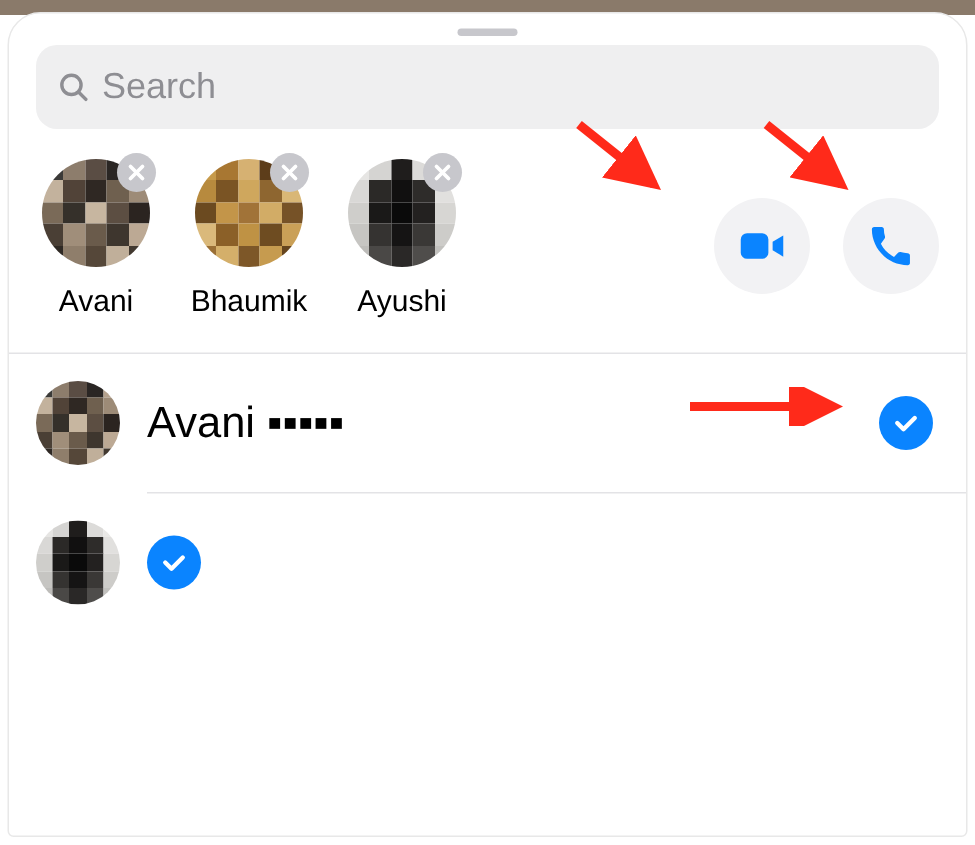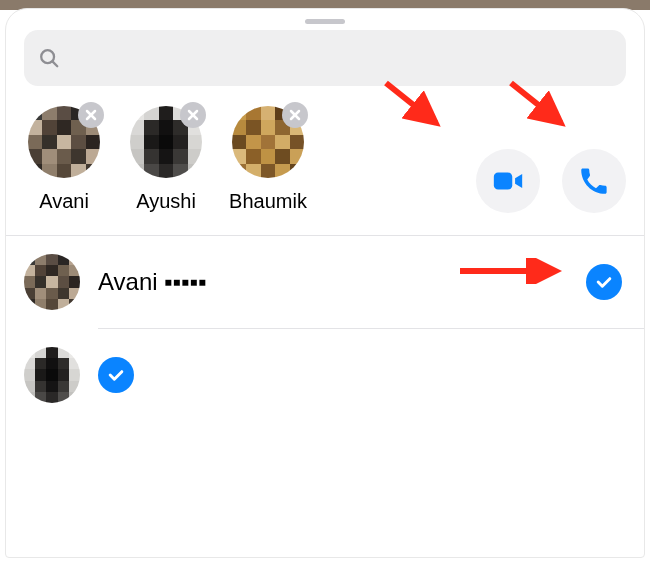--- a/index.html
+++ b/index.html
@@ -51,21 +51,21 @@
       background: transparent;
       font-size: 24px;
       color: #3c3c43;
       flex: 1;
     }
     .search input::placeholder { color: #8e8e93; }
     .search svg { flex: 0 0 auto; }
 
     .selected-row {
       display: flex;
-      align-items: flex-end;
+      align-items: center;
       padding: 6px 18px 22px 18px;
       position: relative;
     }
     .chips {
       display: flex;
       gap: 22px;
       flex: 1;
     }
     .chip {
       display: flex;
@@ -137,21 +137,21 @@
     }
     .contact-row {
       display: flex;
       align-items: center;
       padding: 18px 22px 18px 18px;
       gap: 18px;
       position: relative;
     }
     .contact-row .avatar { width: 56px; height: 56px; }
     .contact-name {
-      font-size: 24px;
+      font-size: 29px;
       color: #000;
       flex: 1;
     }
     .check-circle {
       width: 36px;
       height: 36px;
       border-radius: 50%;
       background: #0a84ff;
       display: flex;
       align-items: center;
@@ -172,20 +172,21 @@
 <body>
 
 <div class="sheet">
   <div class="grabber"></div>
 
   <div class="search">
     <svg width="22" height="22" viewBox="0 0 24 24" fill="none" stroke="#8e8e93" stroke-width="2.5" stroke-linecap="round">
       <circle cx="10.5" cy="10.5" r="7"></circle>
       <line x1="21" y1="21" x2="16" y2="16"></line>
     </svg>
+    <input type="text" placeholder="Search" style="">
   </div>
 
   <div class="selected-row">
     <div class="chips">
 
       <div class="chip">
         <div class="avatar">
           <div class="avatar-inner">
             <div class="pixelgrid">
               <div style="background:#3b3a38"></div>
@@ -222,20 +223,61 @@
               </svg>
           </div>
         </div>
         <div class="chip-name">Avani</div>
       </div>
 
       <div class="chip">
         <div class="avatar">
           <div class="avatar-inner">
             <div class="pixelgrid">
+              <div style="background:#c79a4a"></div>
+                <div style="background:#a87732"></div>
+                <div style="background:#d6b172"></div>
+                <div style="background:#5d3d1a"></div>
+                <div style="background:#e2c28a"></div>
+              <div style="background:#b78a3e"></div>
+                <div style="background:#7a5424"></div>
+                <div style="background:#cfa75d"></div>
+                <div style="background:#8e6630"></div>
+                <div style="background:#d9b776"></div>
+              <div style="background:#6b4a20"></div>
+                <div style="background:#c39549"></div>
+                <div style="background:#a17338"></div>
+                <div style="background:#d2ac66"></div>
+                <div style="background:#765227"></div>
+              <div style="background:#dab97b"></div>
+                <div style="background:#8b6028"></div>
+                <div style="background:#bf9244"></div>
+                <div style="background:#6e4c21"></div>
+                <div style="background:#caa057"></div>
+              <div style="background:#9a6f35"></div>
+                <div style="background:#d4af6a"></div>
+                <div style="background:#7d5728"></div>
+                <div style="background:#c69b4f"></div>
+                <div style="background:#65451e"></div>
+            </div>
+          </div>
+          <div class="remove-badge">
+            <svg width="12" height="12" viewBox="0 0 12 12" stroke="#fff" stroke-width="2.5" stroke-linecap="round">
+                <line x1="2" y1="2" x2="10" y2="10"></line>
+                <line x1="10" y1="2" x2="2" y2="10"></line>
+              </svg>
+          </div>
+        </div>
+        <div class="chip-name">Bhaumik</div>
+      </div>
+
+      <div class="chip">
+        <div class="avatar">
+          <div class="avatar-inner">
+            <div class="pixelgrid">
               <div style="background:#e6e5e3"></div>
                 <div style="background:#d5d4d2"></div>
                 <div style="background:#1f1d1c"></div>
                 <div style="background:#dcdbd9"></div>
                 <div style="background:#eae9e7"></div>
               <div style="background:#d9d8d6"></div>
                 <div style="background:#2b2927"></div>
                 <div style="background:#111010"></div>
                 <div style="background:#2e2c2a"></div>
                 <div style="background:#e1e0de"></div>
@@ -257,61 +299,20 @@
             </div>
           </div>
           <div class="remove-badge">
             <svg width="12" height="12" viewBox="0 0 12 12" stroke="#fff" stroke-width="2.5" stroke-linecap="round">
                 <line x1="2" y1="2" x2="10" y2="10"></line>
                 <line x1="10" y1="2" x2="2" y2="10"></line>
               </svg>
           </div>
         </div>
         <div class="chip-name">Ayushi</div>
-      </div>
-
-      <div class="chip">
-        <div class="avatar">
-          <div class="avatar-inner">
-            <div class="pixelgrid">
-              <div style="background:#c79a4a"></div>
-                <div style="background:#a87732"></div>
-                <div style="background:#d6b172"></div>
-                <div style="background:#5d3d1a"></div>
-                <div style="background:#e2c28a"></div>
-              <div style="background:#b78a3e"></div>
-                <div style="background:#7a5424"></div>
-                <div style="background:#cfa75d"></div>
-                <div style="background:#8e6630"></div>
-                <div style="background:#d9b776"></div>
-              <div style="background:#6b4a20"></div>
-                <div style="background:#c39549"></div>
-                <div style="background:#a17338"></div>
-                <div style="background:#d2ac66"></div>
-                <div style="background:#765227"></div>
-              <div style="background:#dab97b"></div>
-                <div style="background:#8b6028"></div>
-                <div style="background:#bf9244"></div>
-                <div style="background:#6e4c21"></div>
-                <div style="background:#caa057"></div>
-              <div style="background:#9a6f35"></div>
-                <div style="background:#d4af6a"></div>
-                <div style="background:#7d5728"></div>
-                <div style="background:#c69b4f"></div>
-                <div style="background:#65451e"></div>
-            </div>
-          </div>
-          <div class="remove-badge">
-            <svg width="12" height="12" viewBox="0 0 12 12" stroke="#fff" stroke-width="2.5" stroke-linecap="round">
-                <line x1="2" y1="2" x2="10" y2="10"></line>
-                <line x1="10" y1="2" x2="2" y2="10"></line>
-              </svg>
-          </div>
-        </div>
-        <div class="chip-name">Bhaumik</div>
       </div>
 
     </div>
 
     <div class="call-buttons">
       <div class="call-btn">
         <svg width="34" height="34" viewBox="0 0 24 24" fill="#0a84ff">
           <rect x="2" y="6" width="13" height="12" rx="3"></rect>
           <path d="M17 10 L22 7 V17 L17 14 Z"></path>
         </svg>

